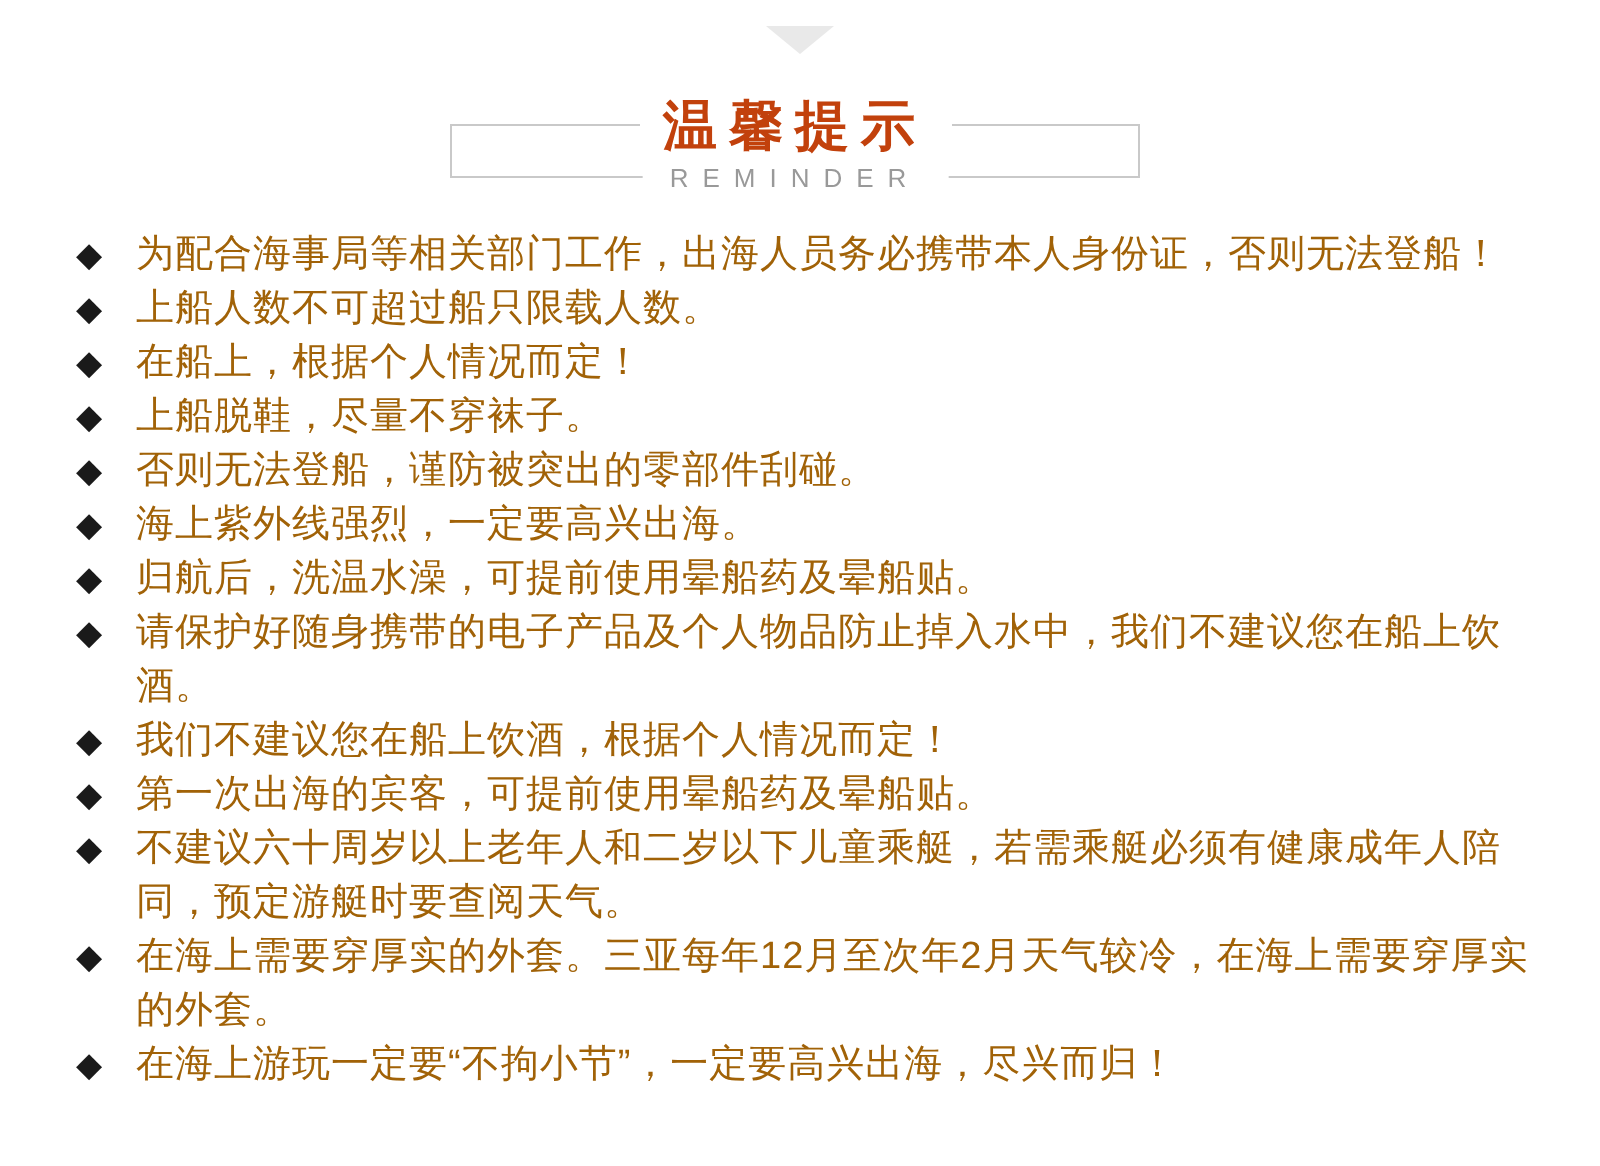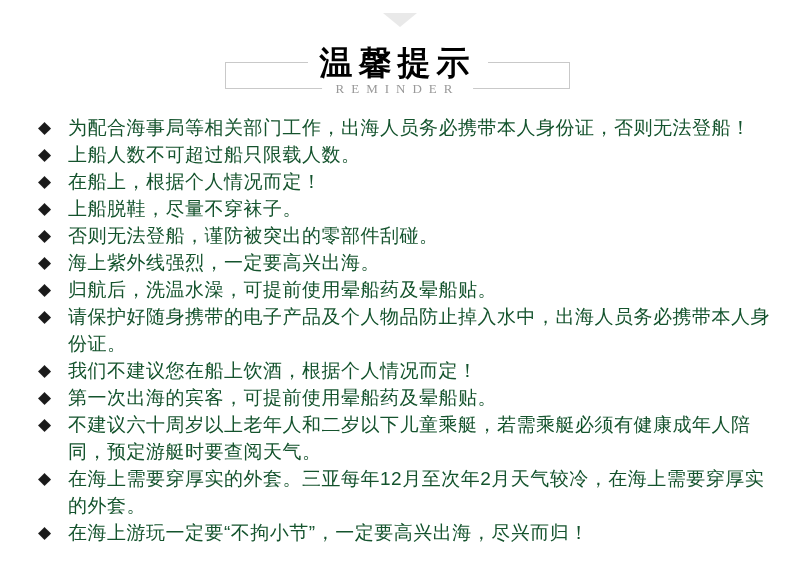--- a/index.html
+++ b/index.html
@@ -35,38 +35,37 @@
     box-sizing: border-box;
   }
   .title {
     position: absolute;
     top: 0;
     left: 50%;
     transform: translate(-50%, -50%);
     margin: 0;
     background: #ffffff;
     padding: 0 12px;
-    font-size: 33px;
+    font-size: 27px;
     font-weight: bold;
     letter-spacing: 6px;
-    color: #000000;
+    color: #c2410c;
     white-space: nowrap;
   }
   .subtitle {
     position: absolute;
     top: 26px;
     left: 50%;
     transform: translate(-50%, -50%);
     background: #ffffff;
     padding: 0 14px;
     font-size: 13px;
     letter-spacing: 7px;
     color: #999999;
     white-space: nowrap;
-    font-family: Liberation Serif, serif;
   }
 
   
   .notices {
     position: absolute;
     top: 114px;
     left: 38px;
     width: 734px;
     margin: 0;
     padding: 0;
@@ -80,21 +79,21 @@
     flex: 0 0 30px;
     width: 30px;
     font-size: 17px;
     line-height: 27px;
     color: #1a1a1a;
   }
   .txt {
     flex: 1;
     font-size: 19px;
     line-height: 27px;
-    color: #14532d;
+    color: #a16207;
     letter-spacing: 0.5px;
   }
 </style>
 </head>
 <body>
 
 <div class="page">
 
   <div class="tri"></div>
 
@@ -127,21 +126,21 @@
     <li class="notice">
       <span class="bullet">◆</span>
       <span class="txt">海上紫外线强烈，一定要高兴出海。</span>
     </li>
     <li class="notice">
       <span class="bullet">◆</span>
       <span class="txt">归航后，洗温水澡，可提前使用晕船药及晕船贴。</span>
     </li>
     <li class="notice">
       <span class="bullet">◆</span>
-      <span class="txt">请保护好随身携带的电子产品及个人物品防止掉入水中，出海人员务必携带本人身份证。</span>
+      <span class="txt">请保护好随身携带的电子产品及个人物品防止掉入水中，我们不建议您在船上饮酒。</span>
     </li>
     <li class="notice">
       <span class="bullet">◆</span>
       <span class="txt">我们不建议您在船上饮酒，根据个人情况而定！</span>
     </li>
     <li class="notice">
       <span class="bullet">◆</span>
       <span class="txt">第一次出海的宾客，可提前使用晕船药及晕船贴。</span>
     </li>
     <li class="notice">

